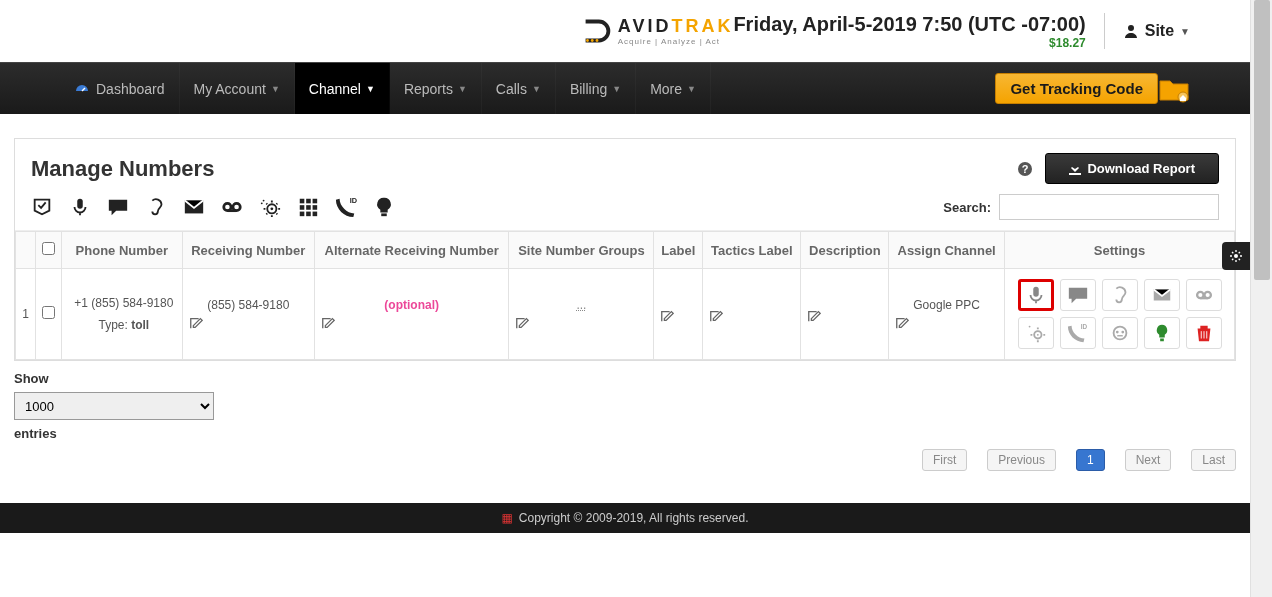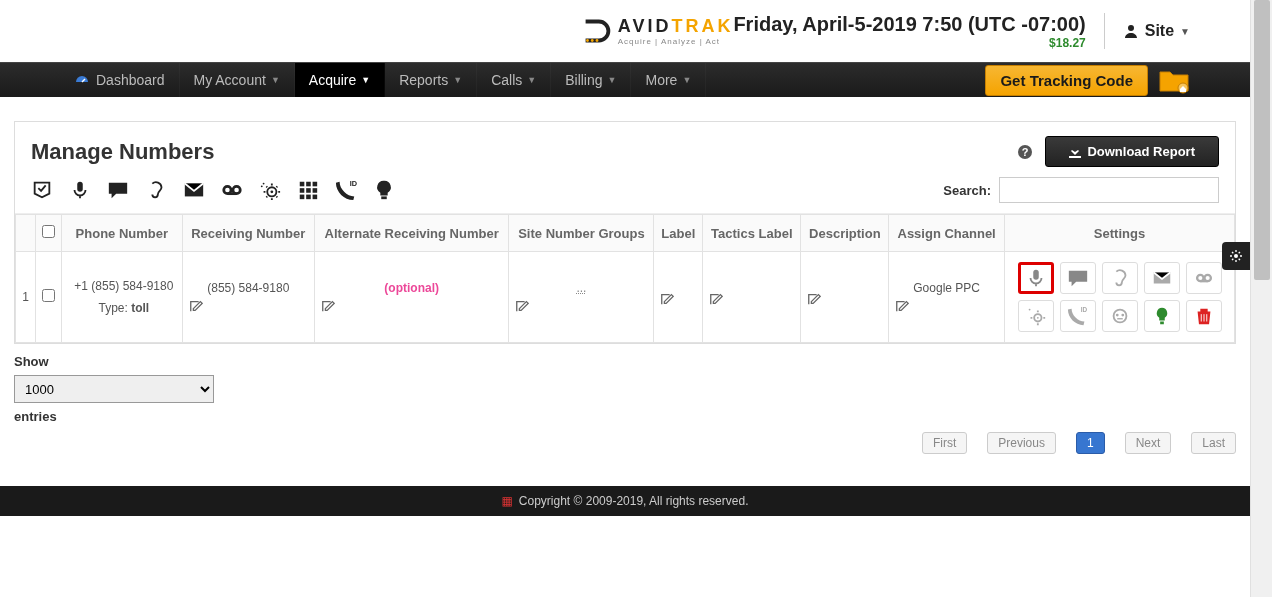--- a/index.html
+++ b/index.html
@@ -18,26 +18,26 @@
   .logo-main .trak { color: #f4a400; }
   .logo-sub { font-size: 8px; color: #888; letter-spacing: 1px; }
   .top-right { display: flex; align-items: center; gap: 18px; }
   .datetime-block { text-align: right; }
   .datetime { font-size: 20px; font-weight: bold; color: #222; }
   .balance { font-size: 12px; font-weight: bold; color: #2e8b2e; }
   .vline { width: 1px; height: 36px; background: #ccc; }
   .user-menu { display: flex; align-items: center; gap: 6px; cursor: pointer; font-size: 16px; color: #222; font-weight: bold; }
 
   
-  .navbar { background: linear-gradient(#2c2c2c,#1a1a1a); display: flex; align-items: stretch; padding: 0 60px; height: 35px; border-top: 1px solid #444; }
+  .navbar { background: linear-gradient(#2c2c2c,#1a1a1a); display: flex; align-items: stretch; padding: 0 60px; height: 52px; border-top: 1px solid #444; }
   .nav-left { display: flex; flex: 1; }
   .nav-item { display: flex; align-items: center; padding: 0 14px; color: #bbb; font-size: 14px; cursor: pointer; border-right: 1px solid rgba(255,255,255,0.03); }
   .nav-item.active { background: #000; color: #fff; }
   .nav-item .caret { margin-left: 5px; font-size: 9px; color: #888; }
-  .nav-right { display: flex; align-items: center; gap: 10px; }
+  .nav-right { display: flex; align-items: center; }
   .track-btn { background: linear-gradient(#f7b733,#f5a300); color: #1a1a1a; font-weight: bold; font-size: 15px; padding: 6px 14px; border: 1px solid #c77f00; border-radius: 3px; cursor: pointer; }
   .folder-icon { width: 32px; height: 28px; position: relative; }
 
   
   .content { padding: 24px 14px 0 14px; }
   .panel { border: 1px solid #ddd; background: #fff; }
   .panel-header { padding: 14px 16px 10px 16px; border-bottom: 1px solid #eee; }
   .panel-header-row1 { display: flex; justify-content: space-between; align-items: center; }
   .panel-title { font-size: 22px; font-weight: bold; color: #333; }
   .panel-actions { display: flex; align-items: center; gap: 12px; }
@@ -125,21 +125,21 @@
               <path stroke="#fff" stroke-width="1.5" d="M8 10l3-3"></path>
             </svg>
           </span>
         <span>Dashboard</span>
       </div>
       <div class="nav-item">
           <span>My Account</span>
           <span class="caret">▼</span>
         </div>
       <div class="nav-item active">
-          <span>Acquire</span>
+          <span>Channel</span>
           <span class="caret" style="color:#fff">▼</span>
         </div>
       <div class="nav-item">
           <span>Reports</span>
           <span class="caret">▼</span>
         </div>
       <div class="nav-item">
           <span>Calls</span>
           <span class="caret">▼</span>
         </div>

